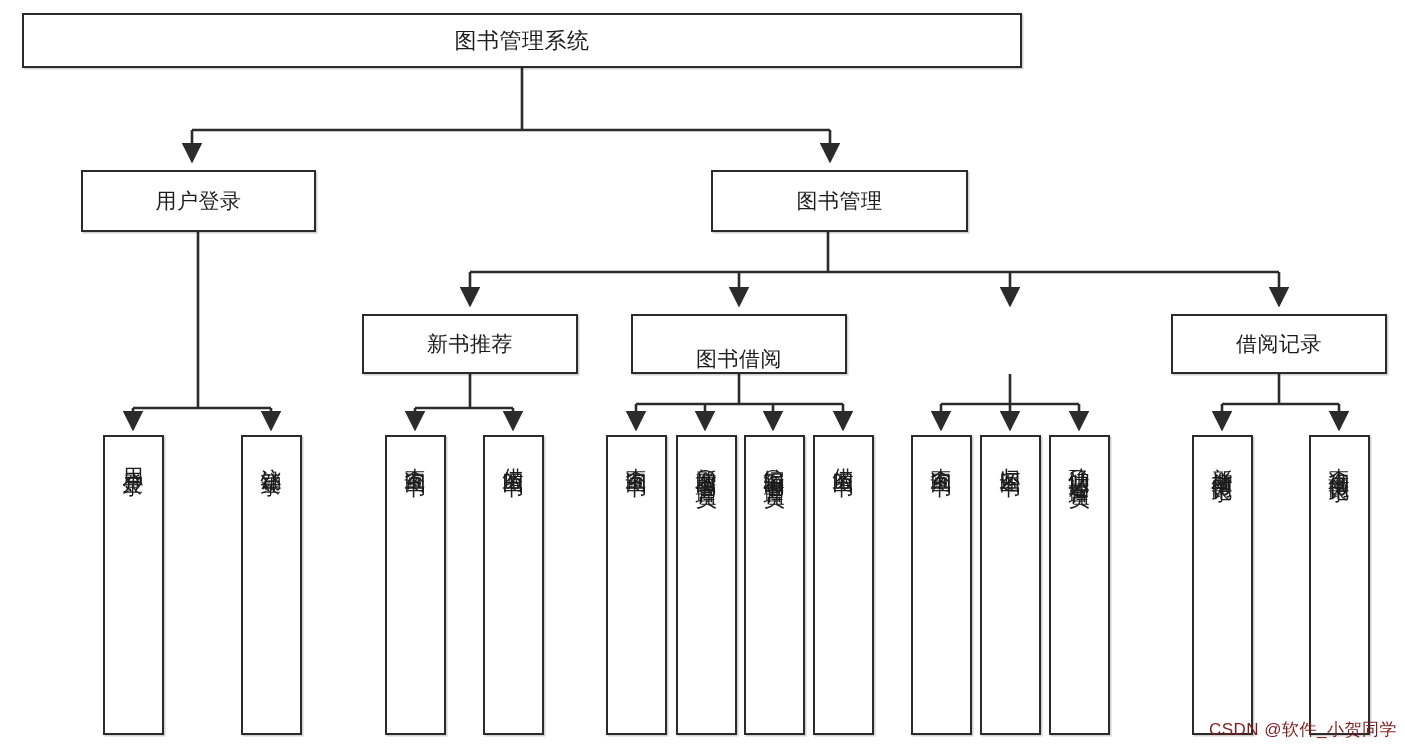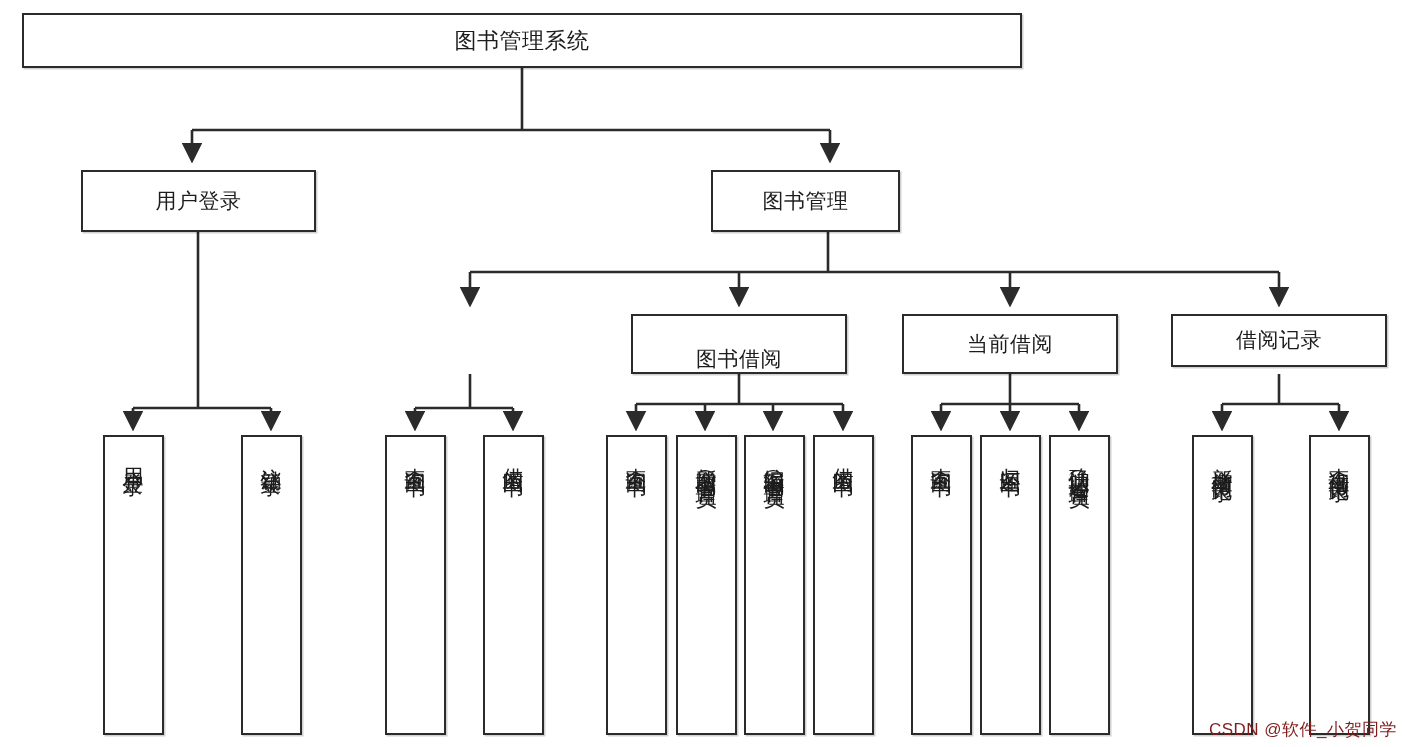--- a/index.html
+++ b/index.html
@@ -123,31 +123,31 @@
     </g>
   </svg>
 
   <div class="node root" style="left:22px; top:13px; width:1000px; height:55px;">
     <span class="label">图书管理系统</span>
   </div>
 
   <div class="node" style="left:81px; top:170px; width:235px; height:62px;">
     <span class="label">用户登录</span>
   </div>
-  <div class="node" style="left:711px; top:170px; width:189px; height:62px;">
+  <div class="node" style="left:711px; top:170px; width:257px; height:62px;">
     <span class="label">图书管理</span>
   </div>
 
+  <div class="node" style="left:362px; top:314px; width:216px; height:60px;">
+    <span class="label">新书推荐</span>
+  </div>
   <div class="node" style="left:631px; top:314px; width:216px; height:60px;align-items:flex-end;">
     <span class="label">图书借阅</span>
   </div>
-  <div class="node" style="left:902px; top:314px; width:216px; height:60px;">
-    <span class="label">当前借阅</span>
-  </div>
-  <div class="node" style="left:1171px; top:314px; width:216px; height:53px;">
+  <div class="node" style="left:1171px; top:314px; width:216px; height:60px;">
     <span class="label">借阅记录</span>
   </div>
 
   <div class="node vertical" style="left:103px; top:435px; width:61px; height:300px;">
     <span class="label">用户登录</span>
   </div>
   <div class="node vertical" style="left:241px; top:435px; width:61px; height:300px;">
     <span class="label">注销登录</span>
   </div>
 

